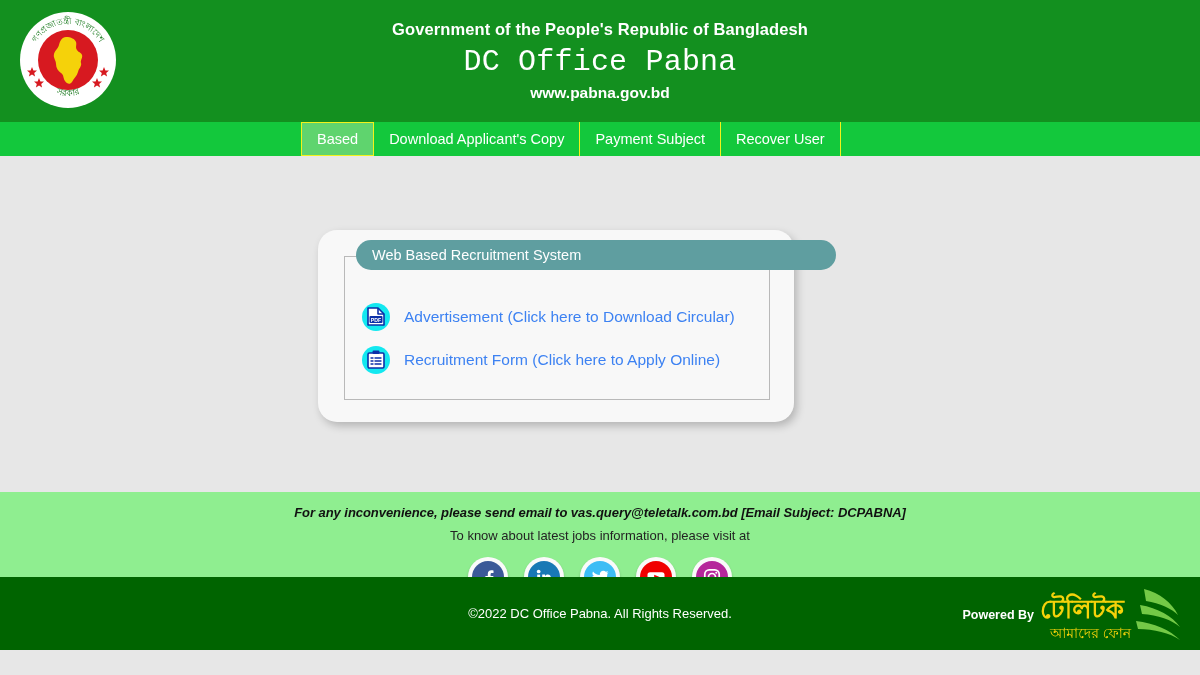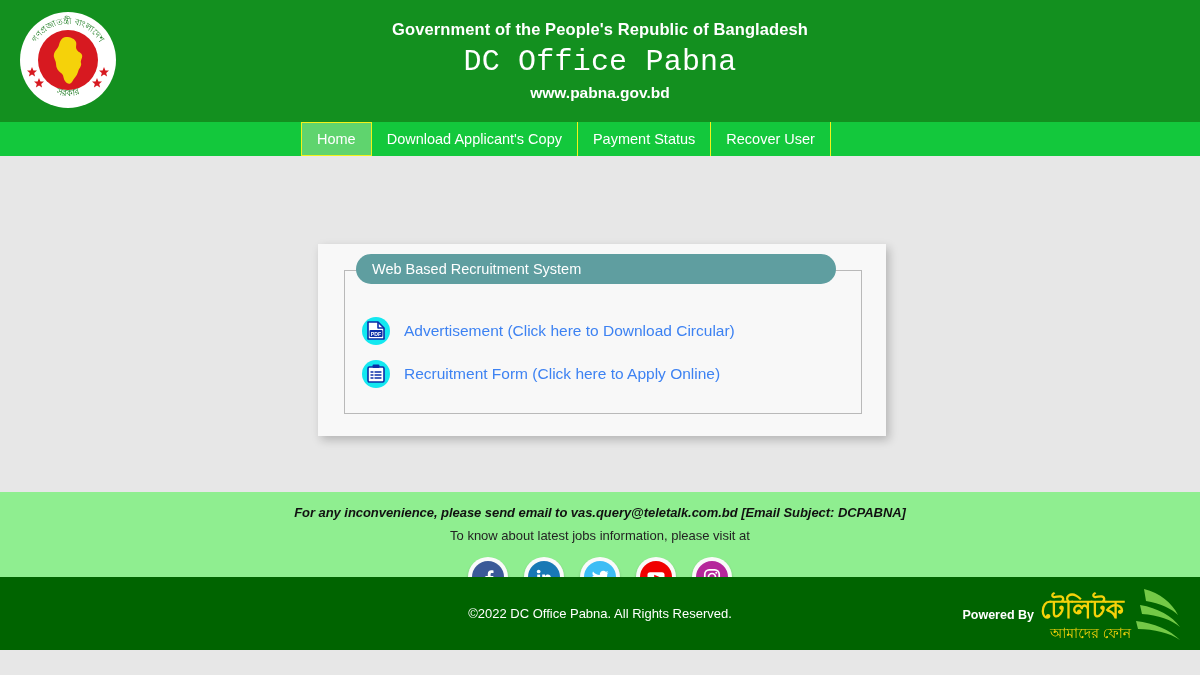--- a/index.html
+++ b/index.html
@@ -96,26 +96,27 @@
 
   
   .main {
     height: 336px;
     background: #e7e7e7;
     position: relative;
   }
   .card {
     position: absolute;
     left: 318px;
-    top: 88px;
-    width: 568px;
+    top: 74px;
+    width: 476px;
     height: 192px;
     background: #f8f8f8;
     box-shadow: 3px 4px 9px rgba(0,0,0,0.22);
     box-sizing: border-box;
+    border-radius: 19px;
   }
   .fieldset {
     position: absolute;
     left: 26px;
     top: 26px;
     right: 24px;
     bottom: 22px;
     border: 1px solid #b9b9b9;
     box-sizing: border-box;
   }
@@ -283,23 +284,23 @@
     </div>
 
     <div class="header-text">
       <div class="gov-line">Government of the People's Republic of Bangladesh</div>
       <div class="office-line">DC Office Pabna</div>
       <div class="url-line">www.pabna.gov.bd</div>
     </div>
   </div>
 
   <div class="nav">
-    <div class="nav-item active">Home</div>
+    <div class="nav-item active">Based</div>
     <div class="nav-item">Download Applicant's Copy</div>
-    <div class="nav-item">Payment Status</div>
+    <div class="nav-item">Payment Subject</div>
     <div class="nav-item">Recover User</div>
   </div>
 
   <div class="main">
     <div class="card">
       <div class="fieldset">
         <div class="legend-pill">Web Based Recruitment System</div>
 
         <div class="links">
 

